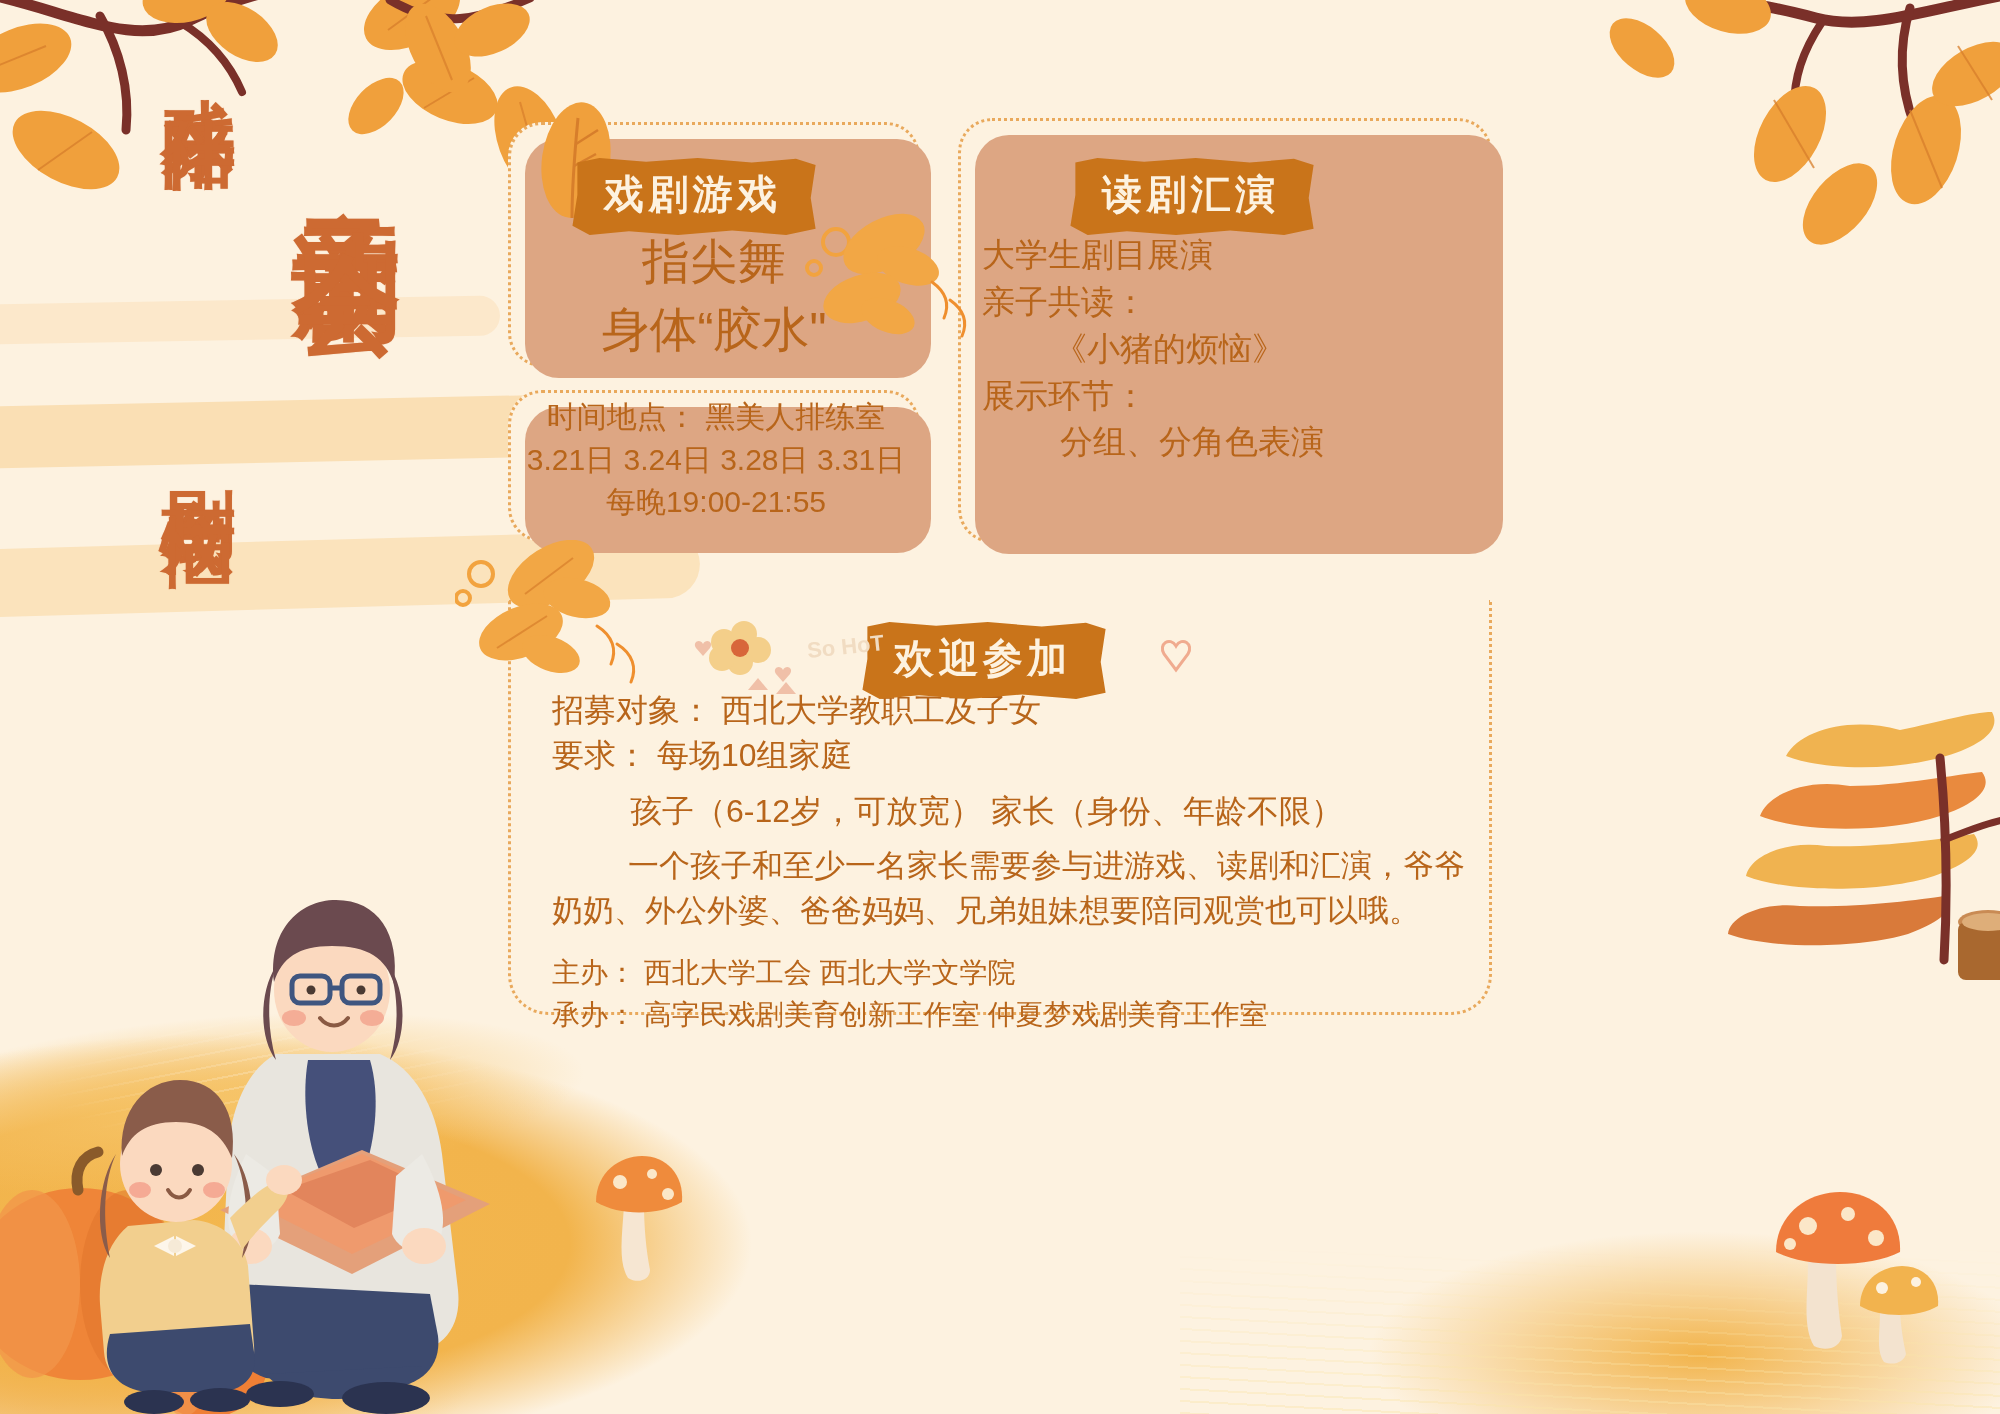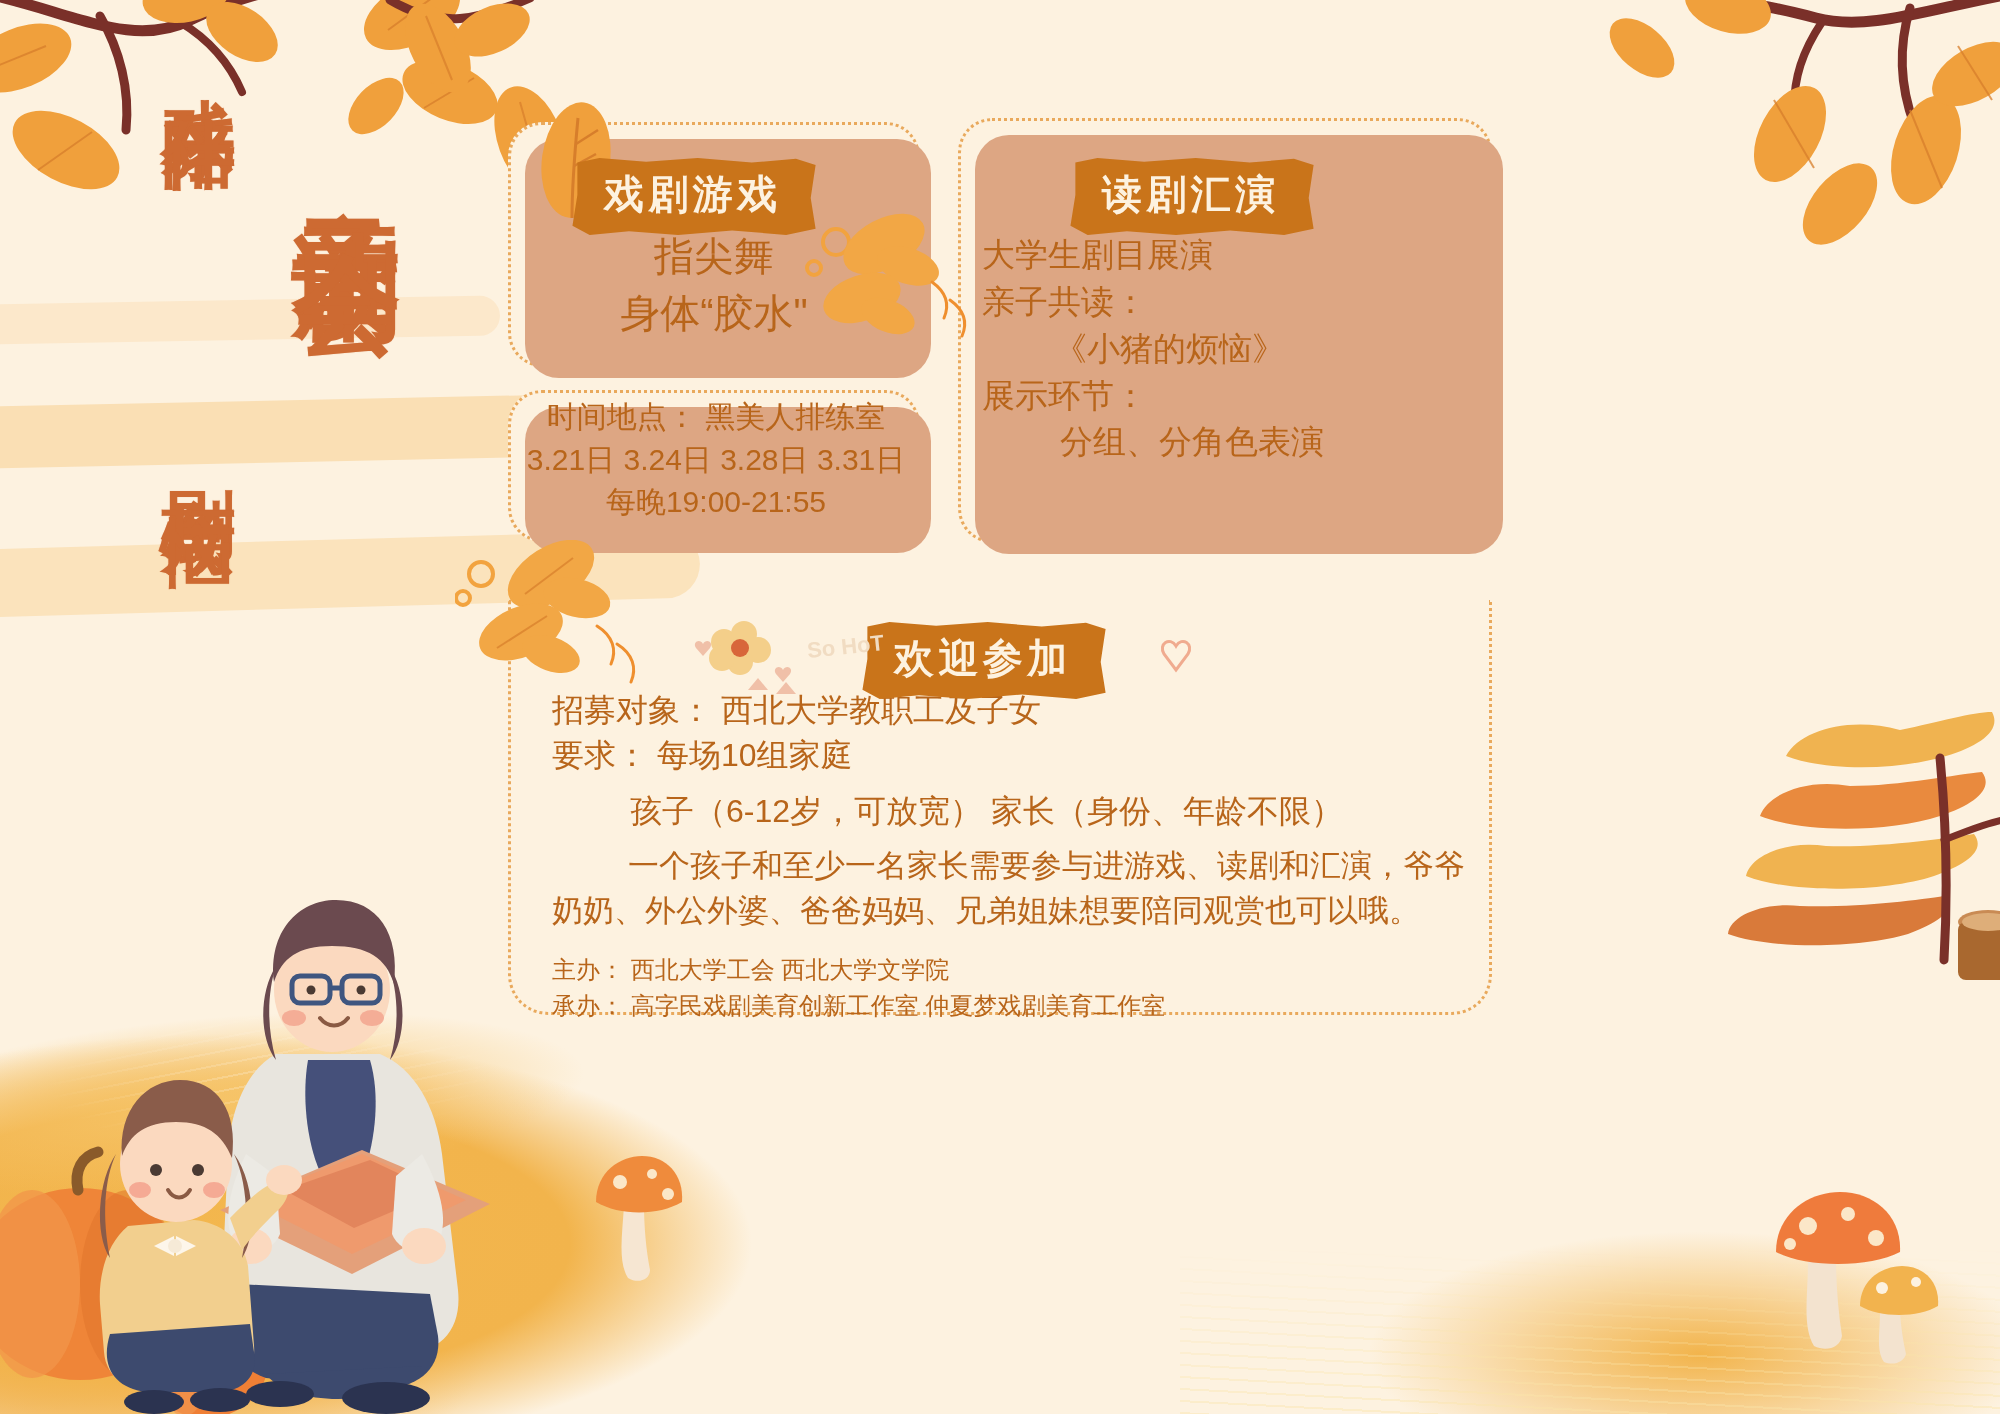--- a/index.html
+++ b/index.html
@@ -93,30 +93,30 @@
   .ribbon span{letter-spacing:.11em;}
 
   #rb-games{left:570px;top:158px;font-size:40px;}
   #rb-read {left:1068px;top:158px;font-size:40px;}
   #rb-join {left:860px;top:622px;font-size:40px;}
 
   
   .ctext{position:absolute;color:#b8651a;z-index:8;}
   .ctext .ln{line-height:1.42;white-space:nowrap;}
 
-  #tx-games{left:508px;top:228px;width:412px;text-align:center;font-size:40px;}
+  #tx-games{left:508px;top:228px;width:412px;text-align:center;font-size:48px;}
   #tx-time {left:524px;top:396px;width:384px;text-align:center;font-size:30px;}
   #tx-read {left:982px;top:232px;width:500px;font-size:33px;}
   #tx-read .indent{padding-left:72px;}
   #tx-read .indent2{padding-left:78px;}
 
   #tx-join{left:540px;top:688px;width:930px;font-size:32px;color:#b8651a;margin-left:12px;}
   #tx-join .ln{white-space:nowrap;}
   #tx-join .p-wrap{white-space:normal;line-height:1.45;font-size:31px;text-indent:76px;}
-  #tx-join .sub{font-size:24px;line-height:1.5;white-space:nowrap;}
+  #tx-join .sub{font-size:28px;line-height:1.5;white-space:nowrap;}
   #tx-join .gap-s{height:10px;}
   #tx-join .gap-m{height:18px;}
   #tx-join .ind1{padding-left:78px;}
 
   
   .dec{position:absolute;pointer-events:none;z-index:4;}
 
   
   .illus{position:absolute;left:70px;bottom:0;width:520px;height:560px;z-index:7;}
 </style>

